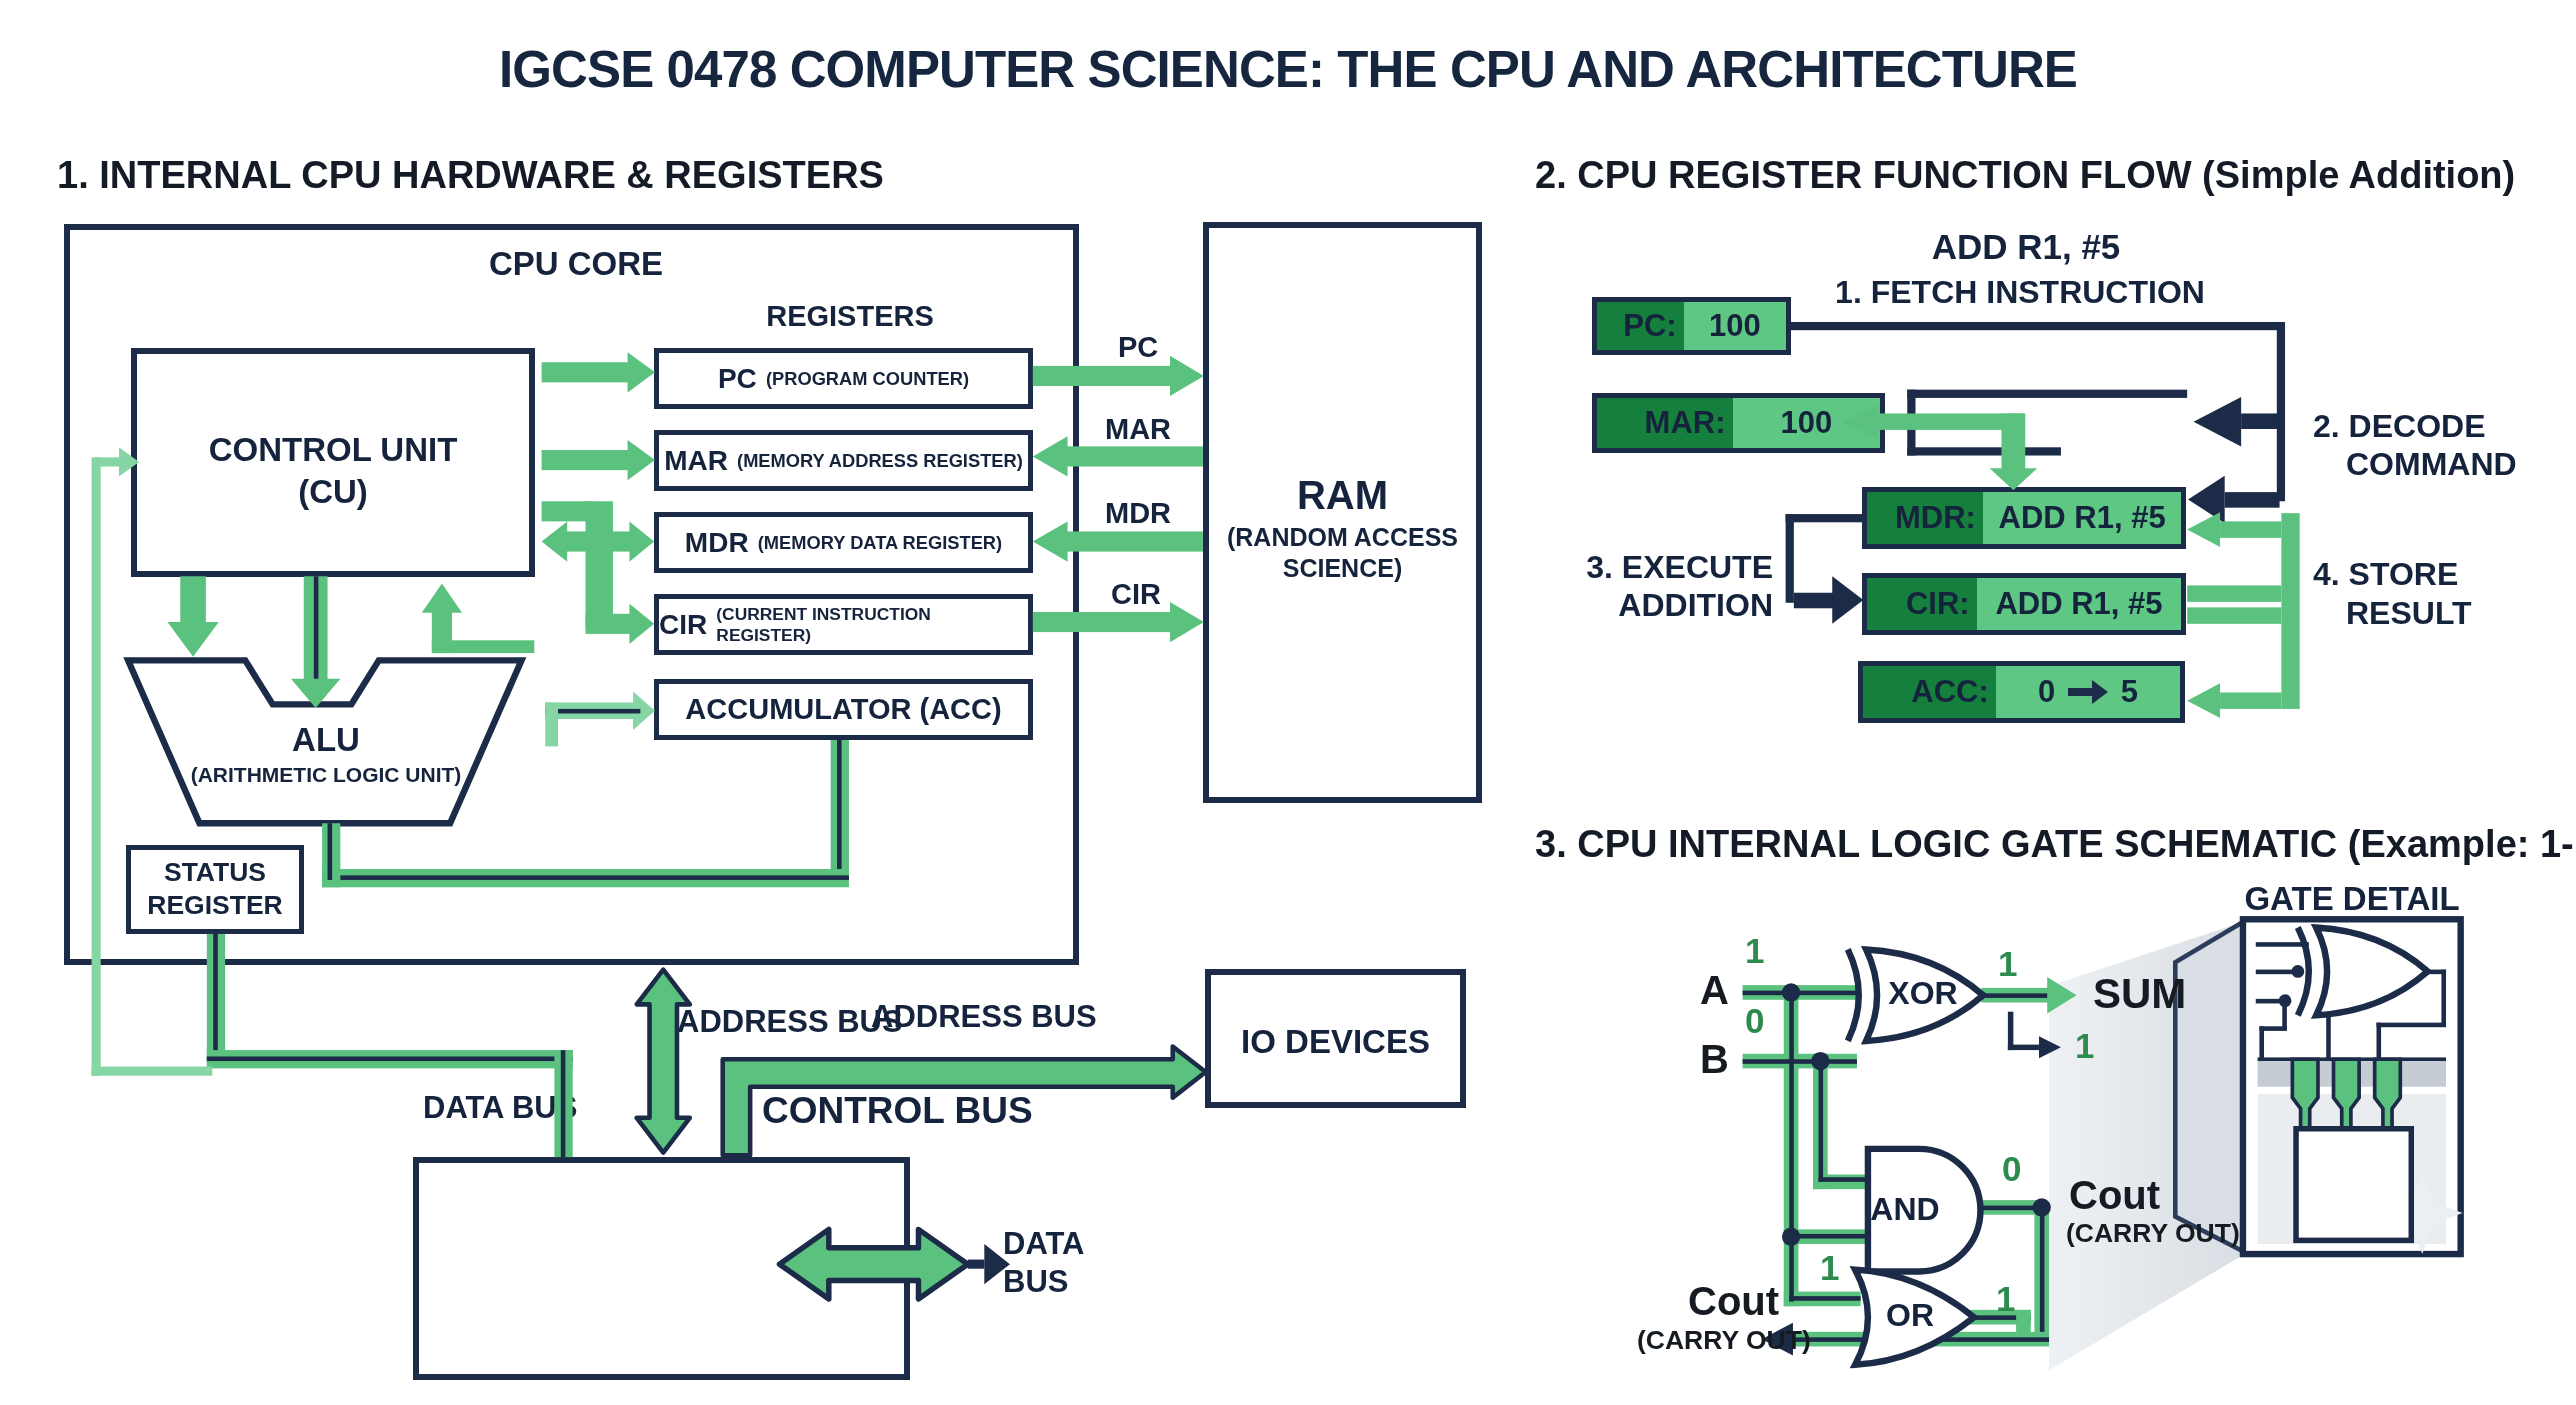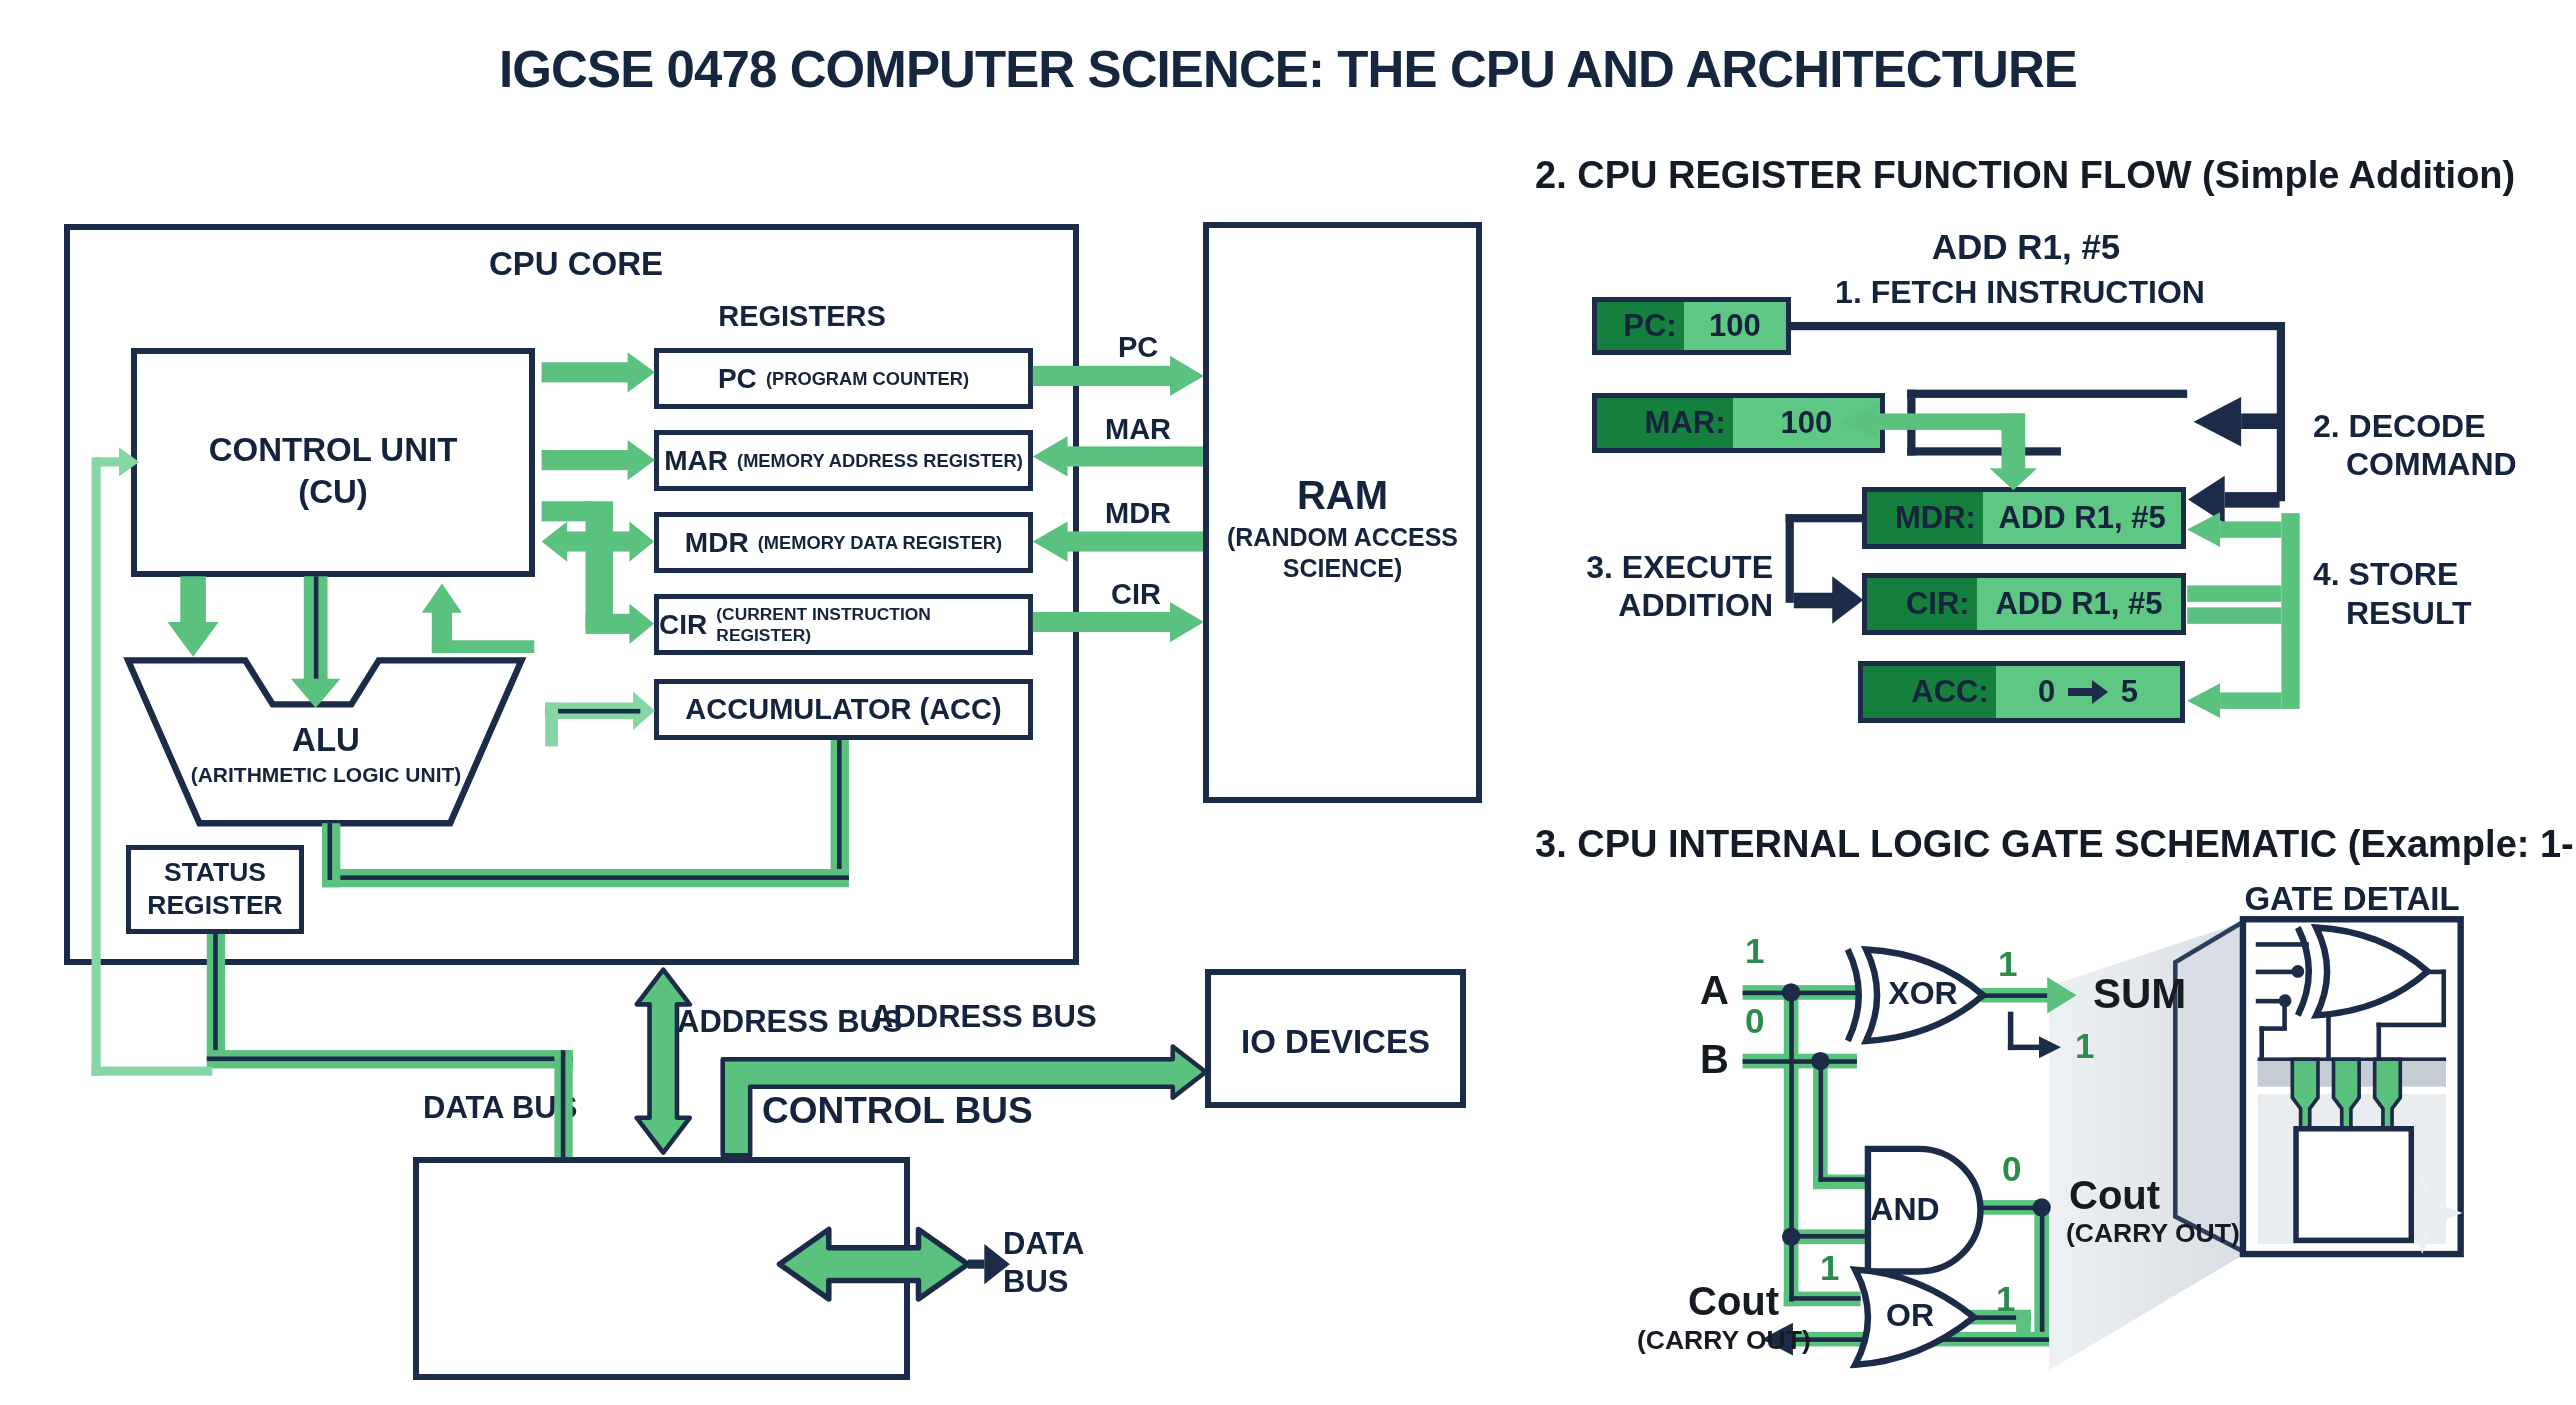--- a/index.html
+++ b/index.html
@@ -132,23 +132,24 @@
         <polygon points="2506,1158 2534,1158 2534,1200 2525,1212 2525,1240 2515,1240 2515,1212 2506,1200"></polygon>
         <polygon points="2551,1158 2579,1158 2579,1200 2570,1212 2570,1240 2560,1240 2560,1212 2551,1200"></polygon>
         <polygon points="2596,1158 2624,1158 2624,1200 2615,1212 2615,1240 2605,1240 2605,1212 2596,1200"></polygon>
       </g>
       <rect x="2510" y="1234" width="126" height="122" fill="#ffffff" stroke="var(--navy)" stroke-width="6"></rect>
     </g>
   </svg>
 
   <div class="t ctr" style="left:1288px;top:40px;font-size:51px;letter-spacing:-0.9px;color:#15263E">IGCSE 0478 COMPUTER SCIENCE: THE CPU AND ARCHITECTURE</div>
 
+  <div class="t" style="left:57px;top:154px;font-size:38px;color:#141B26">1. INTERNAL CPU HARDWARE &amp; REGISTERS</div>
   <div class="box" style="left:64px;top:224px;width:1015px;height:741px"></div>
   <div class="t ctr" style="left:576px;top:245px;font-size:33px">CPU CORE</div>
-  <div class="t ctr" style="left:802px;top:300px;font-size:29px">REGISTERS</div>
+  <div class="t ctr" style="left:850px;top:300px;font-size:29px">REGISTERS</div>
 
   <div class="box" style="left:131px;top:348px;width:404px;height:229px">
     <div class="t ctr" style="left:50%;top:77px;font-size:33px">CONTROL UNIT</div>
     <div class="t ctr" style="left:50%;top:119px;font-size:33px">(CU)</div>
   </div>
 
   <div class="reg" style="left:654px;top:348px;width:379px;height:61px">
     <span class="abbr">PC</span>
     <span class="full">(PROGRAM COUNTER)</span>
   </div>

